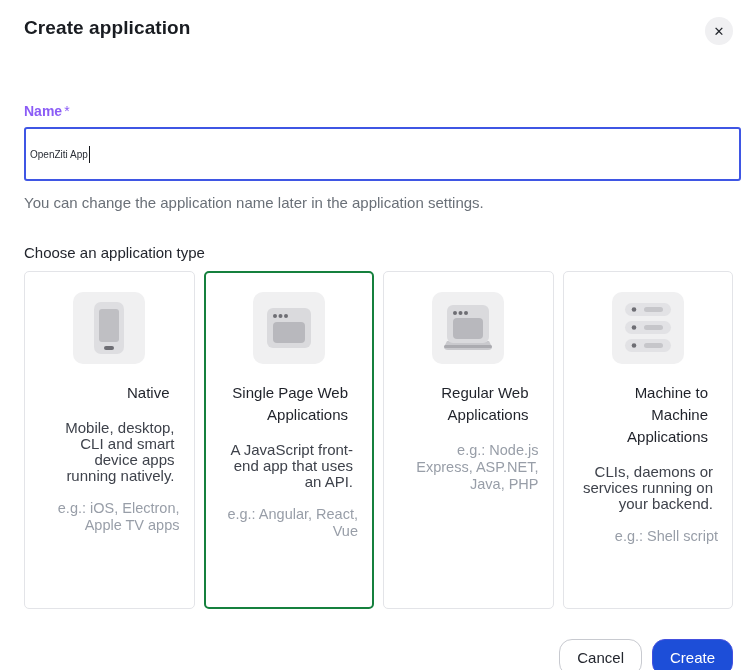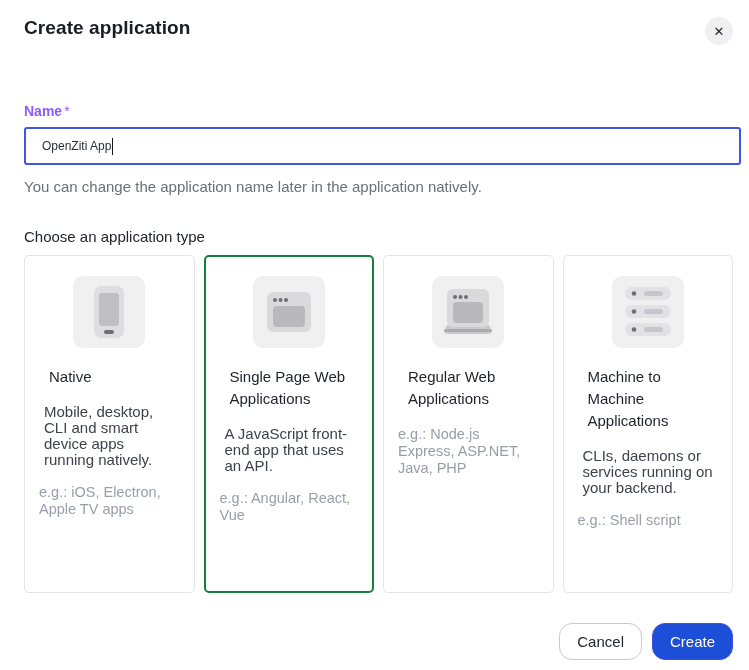--- a/index.html
+++ b/index.html
@@ -22,40 +22,40 @@
     width: 28px; height: 28px; border-radius: 50%;
     background: #f0f0f2; border: none; cursor: pointer;
     display: flex; align-items: center; justify-content: center;
     font-size: 13px; color: #23262c; line-height: 1;
   }
 
   
   .name-label { margin-top: 58px; font-size: 14px; font-weight: 600; color: #8b5cf6; }
   .name-label .req { font-weight: 400; margin-left: 2px; }
   .text-input {
-    margin-top: 8px; width: 717px; height: 38px;
+    margin-top: 8px; width: 717px; height: 54px;
     border: 2px solid #3f56e4; border-radius: 3px;
     display: flex; align-items: center;
-    padding: 0 16px; font-size: 12px; color: #2a2e36;
+    padding: 0 4px; font-size: 10px; color: #2a2e36;
     cursor: text; background: #fff;
   }
   .caret { display: inline-block; width: 1px; height: 17px; background: #15171c; margin-left: 1px; }
   .helper-text { margin-top: 13px; font-size: 15px; color: #6a7078; }
 
   
   .choose-label { margin-top: 33px; font-size: 15px; font-weight: 500; color: #23262e; }
 
   .type-grid {
     margin-top: 10px;
     display: grid; grid-template-columns: repeat(4, 1fr); gap: 9px;
     height: 338px;
   }
   .type-card {
     border: 1px solid #e3e4e8; border-radius: 5px; background: #fff;
-    text-align: left; padding-top: 20px; cursor: pointer;
+    text-align: right; padding-top: 20px; cursor: pointer;
   }
   .type-card.selected { border: 2px solid #15803d; padding-top: 19px; }
 
   .icon-tile {
     width: 72px; height: 72px; border-radius: 10px; background: #f0f0f1;
     margin: 0 auto; display: flex; align-items: center; justify-content: center;
   }
   .card-title {
     margin: 18px auto 0; padding: 0 24px;
     font-size: 15px; font-weight: 500; line-height: 22px; color: #1f222a;
@@ -95,21 +95,21 @@
 
   <div class="name-label">
     <span>Name</span><span class="req">*</span>
   </div>
 
   <div class="text-input" tabindex="0" role="textbox">
     <span>OpenZiti App</span>
       <span class="caret"></span>
   </div>
 
-  <div class="helper-text">You can change the application name later in the application natively.</div>
+  <div class="helper-text">You can change the application name later in the application settings.</div>
 
   <div class="choose-label">Choose an application type</div>
 
   <div class="type-grid">
 
     <div class="type-card">
       <div class="icon-tile">
         <svg width="32" height="52" viewBox="0 0 32 52">
           <rect x="1" y="0" width="30" height="52" rx="7" fill="#dedee1"></rect>
           <rect x="6" y="7" width="20" height="33" rx="3" fill="#bfbfc3"></rect>

